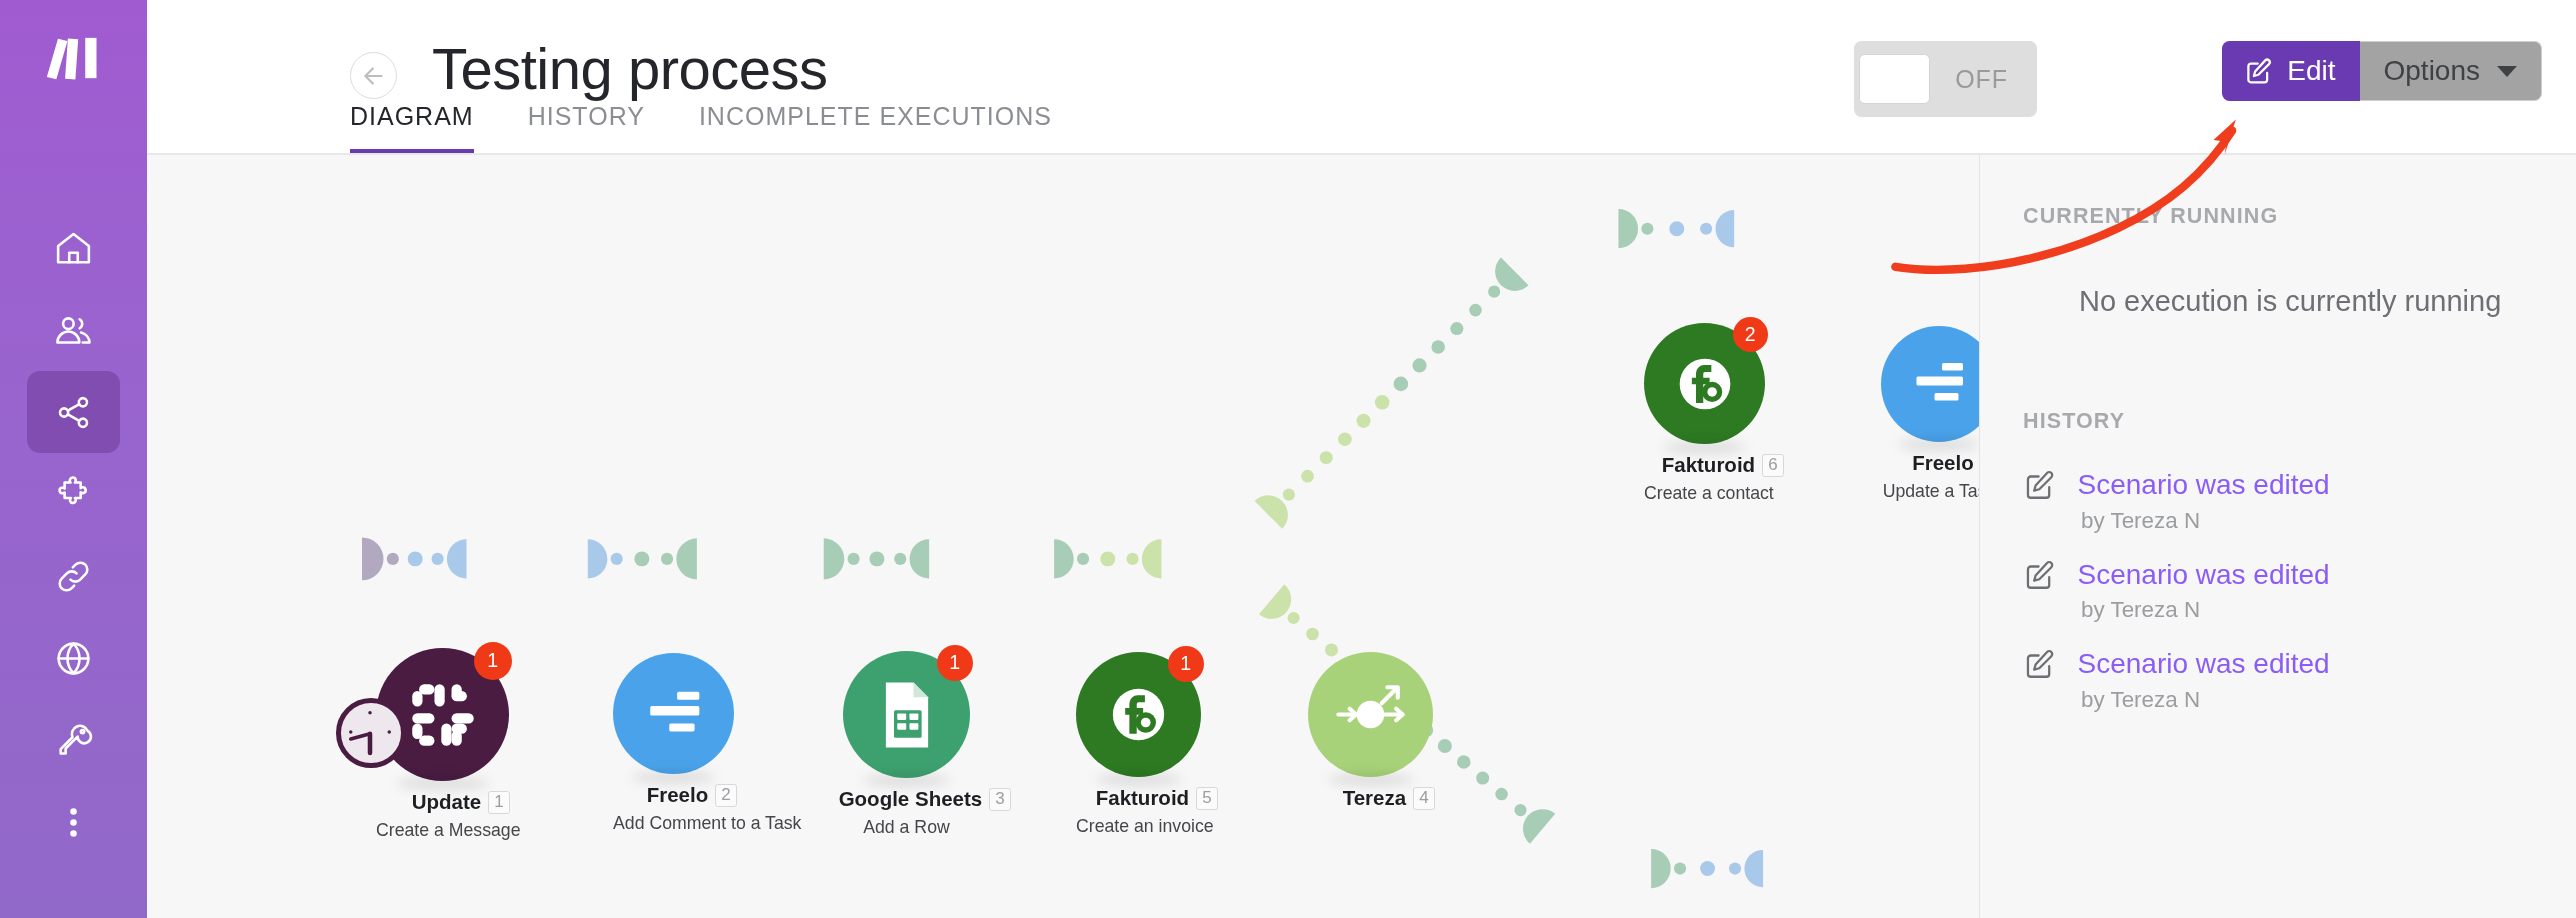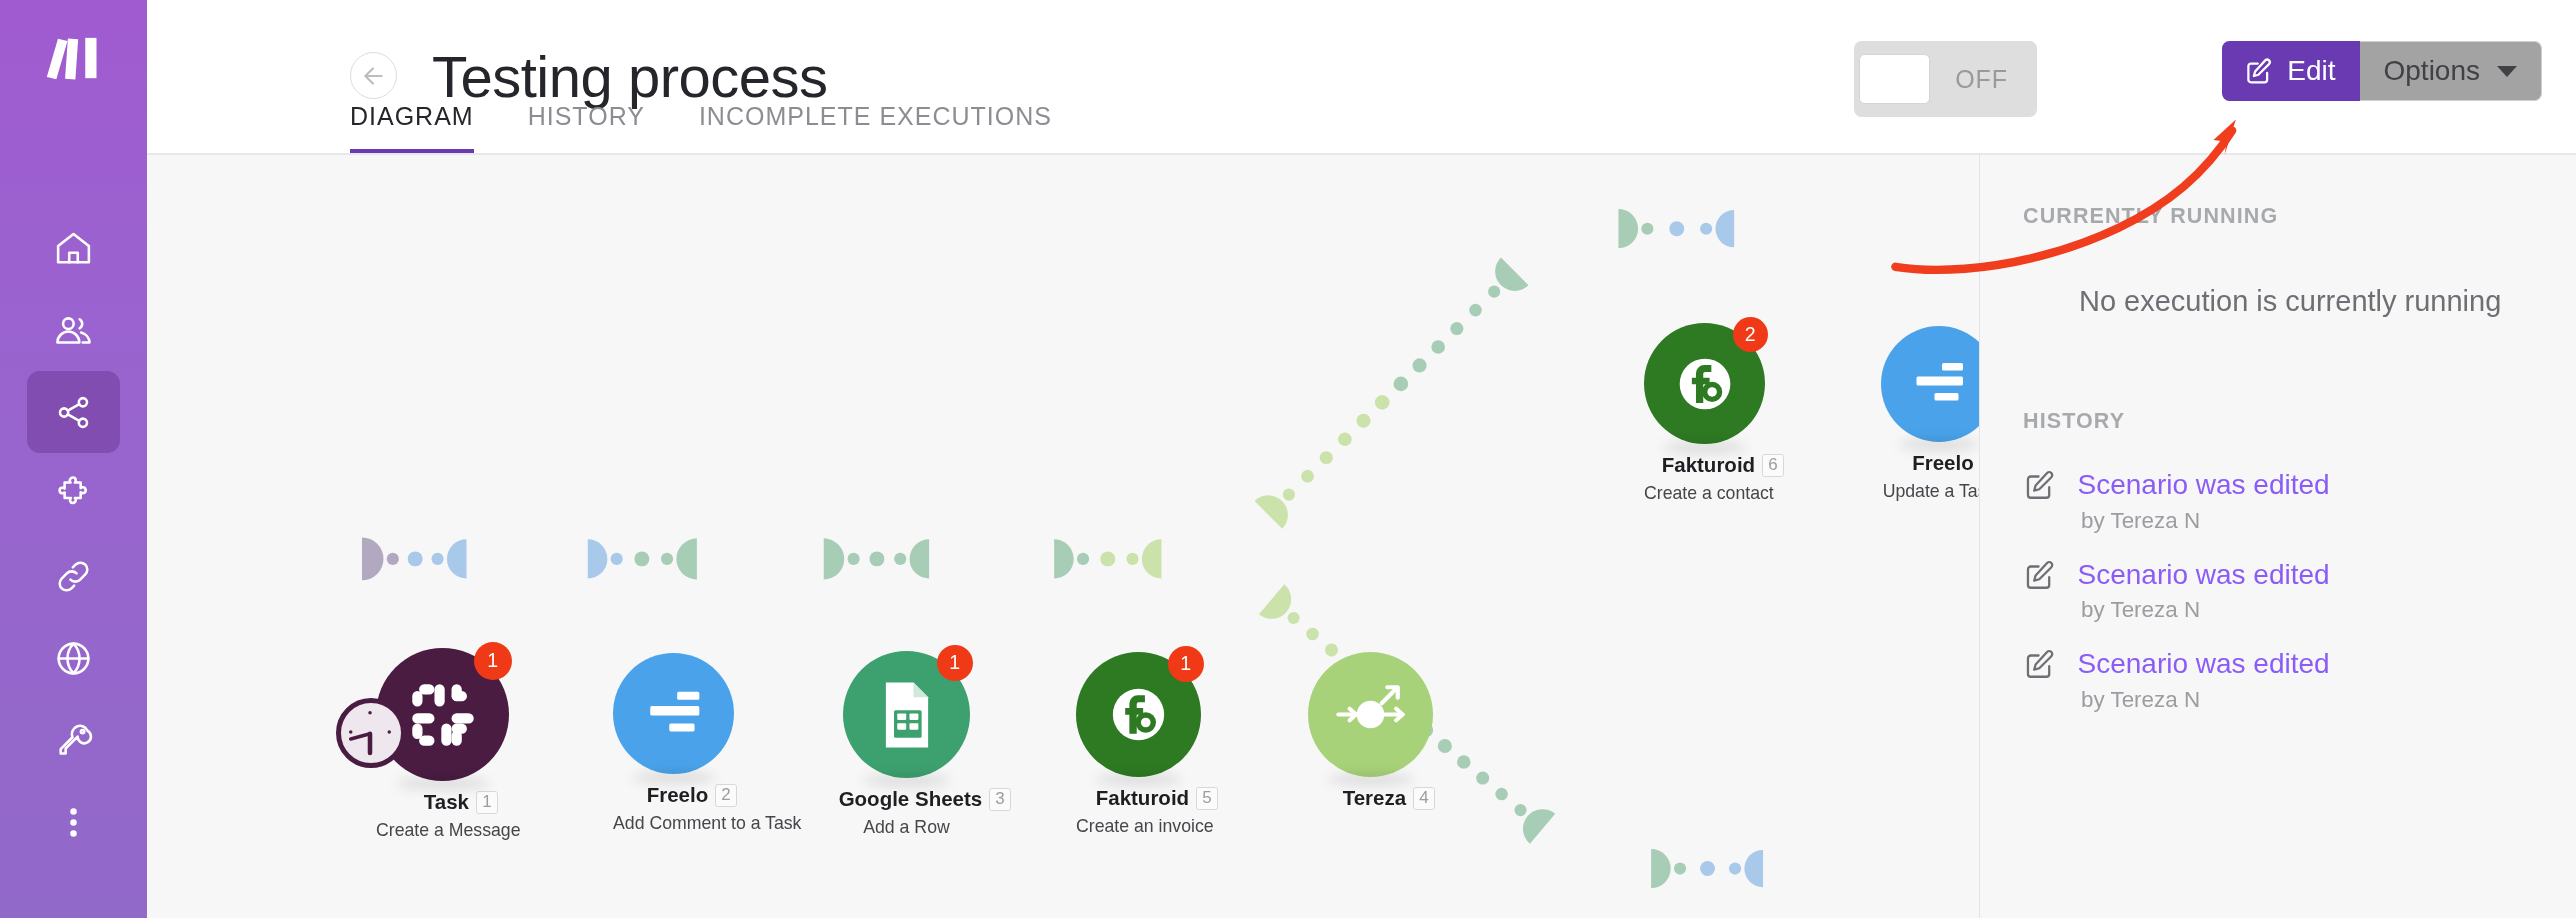--- a/index.html
+++ b/index.html
@@ -33,21 +33,21 @@
   .main { flex: 1 1 auto; height: 918px; display: flex; flex-direction: column; background:#fff; position: relative; }
 
   .topbar { height: 155px; position: relative; background:#fff; flex: 0 0 155px; }
   .back-btn {
     position: absolute; left: 203px; top: 52px;
     width: 47px; height: 47px; border-radius: 50%;
     border: 1.9px solid #dcdcdc; background: #fff;
     display: flex; align-items: center; justify-content: center;
   }
   .page-title {
-    position: absolute; left: 285px; top: 43px;
+    position: absolute; left: 285px; top: 35px;
     font-size: 58px; font-weight: 400; color: #24262b;
     letter-spacing: -0.5px; white-space: nowrap;
   }
 
   .toggle-wrap {
     position: absolute; right: 539px; top: 41px;
     width: 183px; height: 76px; border-radius: 7.5px;
     background: #dedede; display: flex; align-items: center;
   }
   .toggle-knob {
@@ -344,21 +344,21 @@
                     <line x1="20" y1="21" x2="20" y2="32" stroke="#4a1c42" stroke-width="2.6" stroke-linecap="round"></line>
                     <line x1="20" y1="21" x2="9" y2="24" stroke="#4a1c42" stroke-width="2" stroke-linecap="round"></line>
                     <circle cx="20" cy="9" r="1" fill="#4a1c42"></circle>
                     <circle cx="31" cy="20" r="1" fill="#4a1c42"></circle>
                     <circle cx="9" cy="20" r="1" fill="#4a1c42"></circle>
                   </svg>
                 </div>
                 <div class="node-shadow" style="top: 129px;"></div>
               </div>
               <div class="node-label">
-                <span>Task</span>
+                <span>Update</span>
                 <span class="node-idx">1</span>
               </div>
               <div class="node-sub">Create a Message</div>
             </div>
             <div class="node" style="left: 466px; top: 498px; width: 121px;">
               <div class="node-bubble" style="width: 121px; height: 121px; background: rgb(74, 163, 234);">
                 <svg width="76" height="76" viewBox="0 0 48 48">
                   <rect x="26" y="10" width="14" height="5" rx="1" fill="#fff"></rect>
                   <rect x="9" y="19" width="31" height="6" rx="1" fill="#fff"></rect>
                   <rect x="21" y="30" width="16" height="5" rx="1" fill="#fff"></rect>

